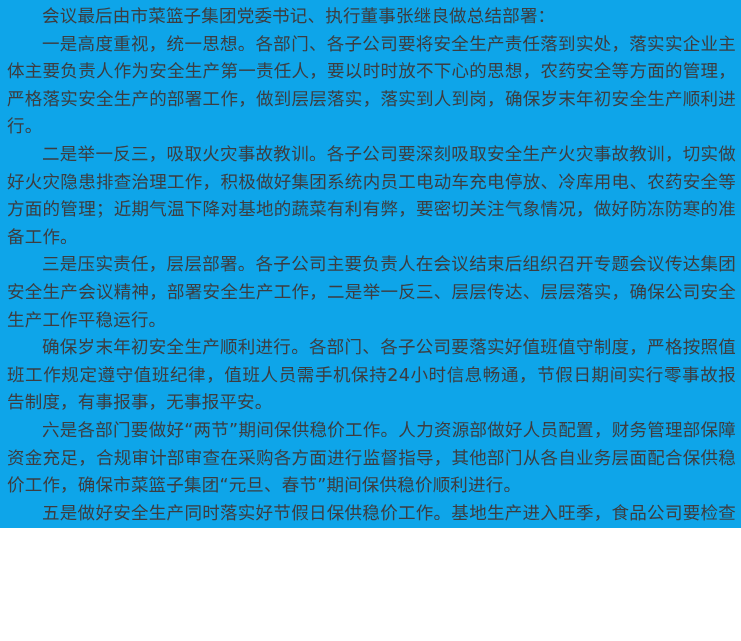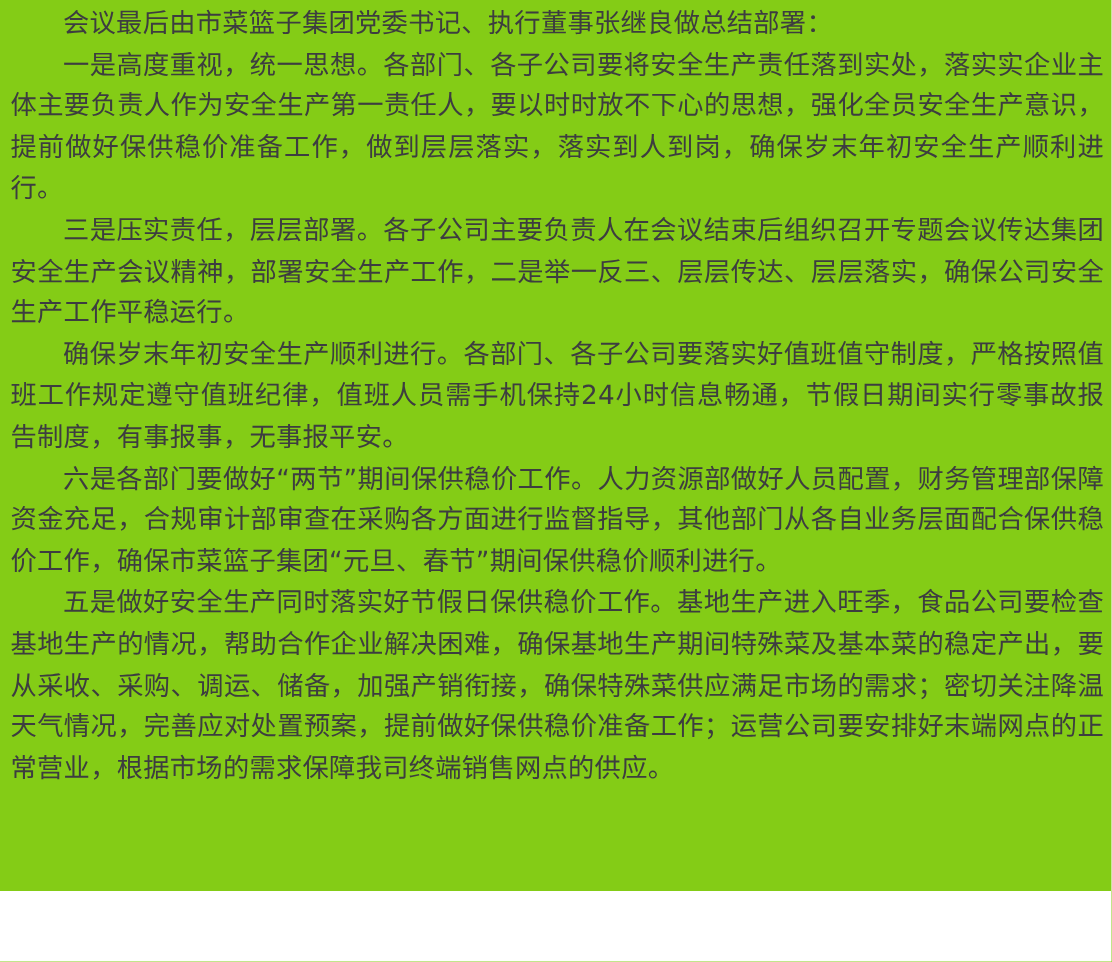--- a/index.html
+++ b/index.html
@@ -2,24 +2,24 @@
 <html lang="zh-CN"><head>
   <meta charset="utf-8">
   <style>
     html, body {
       margin: 0;
       padding: 0;
       background: #ffffff;
     }
     .page {
       width: 741px;
-      height: 594px;
+      height: 528px;
       box-sizing: border-box;
       padding: 3px 5px 13px 7px;
-      background: #84cc16;
+      background: #0ea5e9;
       overflow: hidden;
     }
     .doc-body {
       font-family: "DejaVu Sans", "Liberation Sans", sans-serif;
       font-size: 17.5px;
       line-height: 27.6px;
       color: #3d3d40;
       text-align: justify;
       text-justify: inter-ideograph;
       letter-spacing: 0.2px;
@@ -30,19 +30,20 @@
       padding: 0;
       text-indent: 2em;
     }
   </style>
 </head>
 <body>
 
 <div class="page">
   <div class="doc-body">
     <p>会议最后由市菜篮子集团党委书记、执行董事张继良做总结部署：</p>
-    <p>一是高度重视，统一思想。各部门、各子公司要将安全生产责任落到实处，落实实企业主体主要负责人作为安全生产第一责任人，要以时时放不下心的思想，强化全员安全生产意识，提前做好保供稳价准备工作，做到层层落实，落实到人到岗，确保岁末年初安全生产顺利进行。</p>
+    <p>一是高度重视，统一思想。各部门、各子公司要将安全生产责任落到实处，落实实企业主体主要负责人作为安全生产第一责任人，要以时时放不下心的思想，农药安全等方面的管理，严格落实安全生产的部署工作，做到层层落实，落实到人到岗，确保岁末年初安全生产顺利进行。</p>
+    <p>二是举一反三，吸取火灾事故教训。各子公司要深刻吸取安全生产火灾事故教训，切实做好火灾隐患排查治理工作，积极做好集团系统内员工电动车充电停放、冷库用电、农药安全等方面的管理；近期气温下降对基地的蔬菜有利有弊，要密切关注气象情况，做好防冻防寒的准备工作。</p>
     <p>三是压实责任，层层部署。各子公司主要负责人在会议结束后组织召开专题会议传达集团安全生产会议精神，部署安全生产工作，二是举一反三、层层传达、层层落实，确保公司安全生产工作平稳运行。</p>
     <p>确保岁末年初安全生产顺利进行。各部门、各子公司要落实好值班值守制度，严格按照值班工作规定遵守值班纪律，值班人员需手机保持24小时信息畅通，节假日期间实行零事故报告制度，有事报事，无事报平安。</p>
     <p>六是各部门要做好“两节”期间保供稳价工作。人力资源部做好人员配置，财务管理部保障资金充足，合规审计部审查在采购各方面进行监督指导，其他部门从各自业务层面配合保供稳价工作，确保市菜篮子集团“元旦、春节”期间保供稳价顺利进行。</p>
     <p>五是做好安全生产同时落实好节假日保供稳价工作。基地生产进入旺季，食品公司要检查基地生产的情况，帮助合作企业解决困难，确保基地生产期间特殊菜及基本菜的稳定产出，要从采收、采购、调运、储备，加强产销衔接，确保特殊菜供应满足市场的需求；密切关注降温天气情况，完善应对处置预案，提前做好保供稳价准备工作；运营公司要安排好末端网点的正常营业，根据市场的需求保障我司终端销售网点的供应。</p>
   </div>
 </div>
 
 </body></html>

